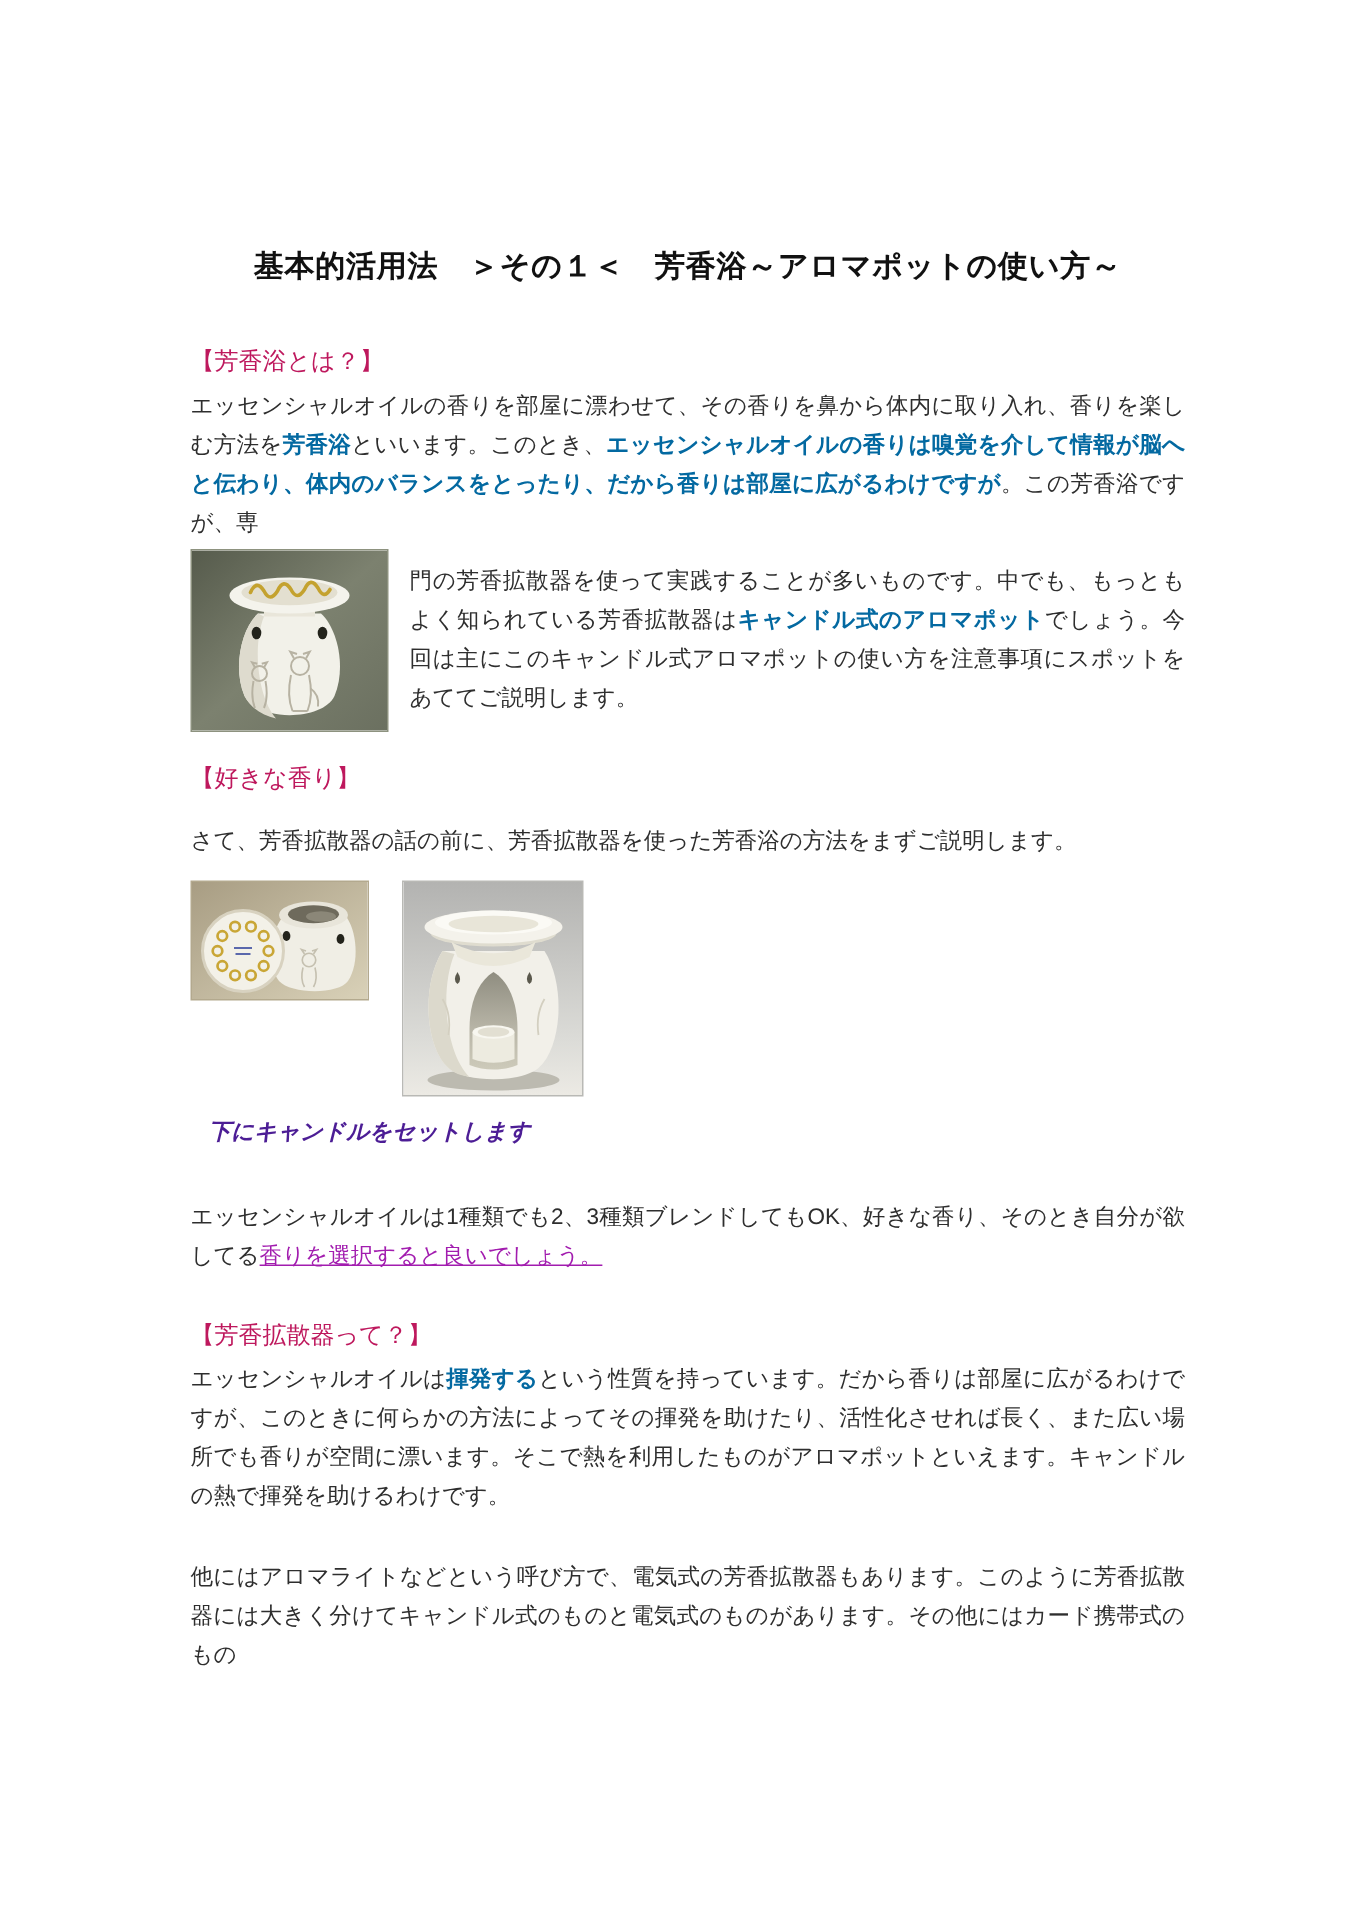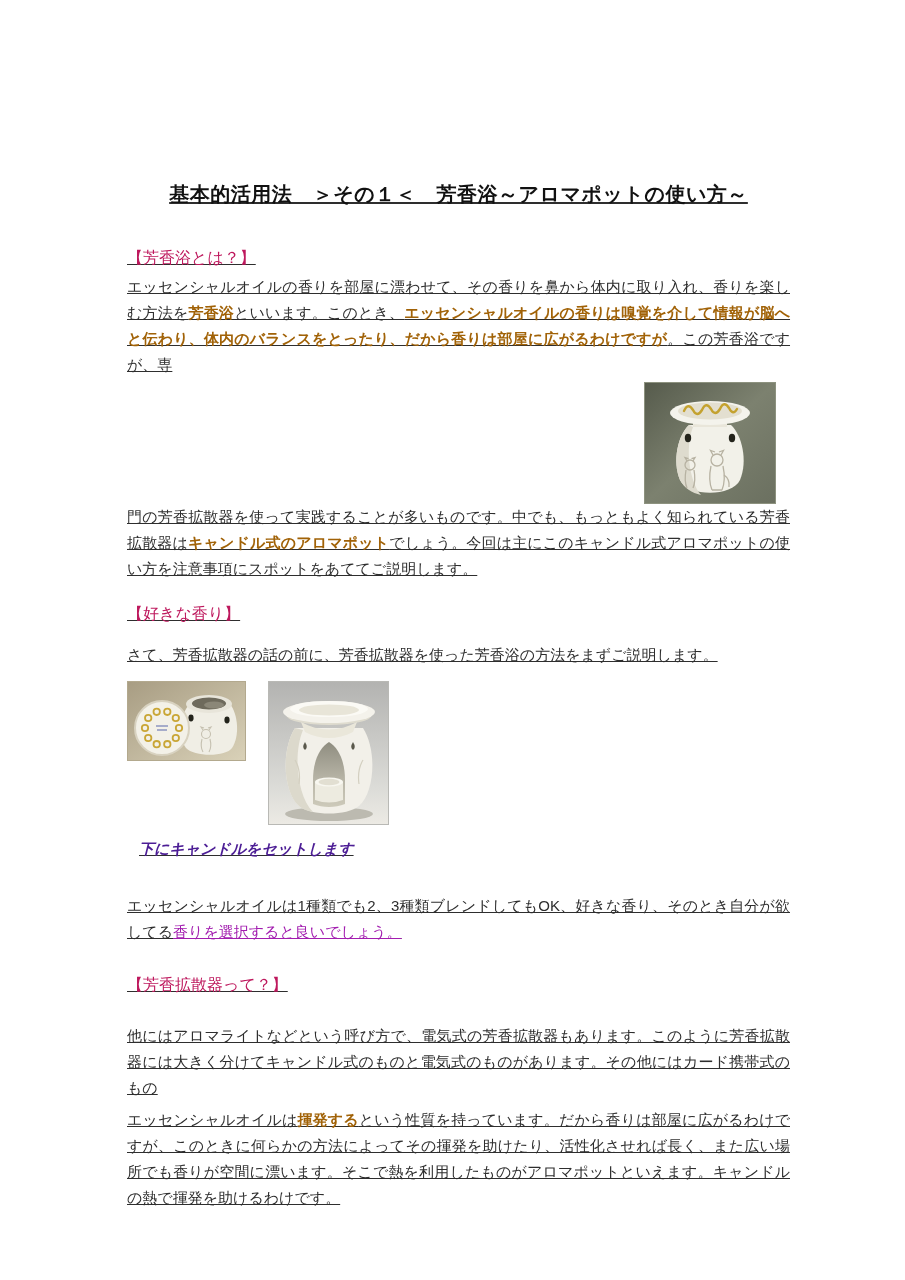--- a/index.html
+++ b/index.html
@@ -1,40 +1,40 @@
 <!DOCTYPE html>
 <html lang="ja"><head>
 <meta charset="utf-8">
 <style>
   html,body{margin:0;padding:0;}
   body{
     width:905px;height:1280px;overflow:hidden;background:#ffffff;
     font-family:"Liberation Sans","DejaVu Sans",sans-serif;
     color:#2e2e2e;
   }
-  .content{padding:16px 115px 0 127px;text-decoration:underline;}
+  .content{padding:0 115px 0 127px;}
   .title{
     margin:0;padding-top:166px;
     font-size:20px;line-height:24px;font-weight:bold;color:#111;
     text-align:center;letter-spacing:0.5px;
   }
   .sec-head{
     margin:0;font-size:16px;line-height:20px;font-weight:normal;
     color:#be185d;
   }
   #heading-what-is{margin-top:42px;}
   #heading-method{margin-top:22px;}
   #heading-diffuser{margin-top:30px;}
   .para{
     margin:0;font-size:15px;line-height:26px;color:#2e2e2e;
     text-align:justify;
   }
-  .para b{font-weight:bold;color:#a16207;}
+  .para b{font-weight:bold;color:#0369a1;}
   #intro-part1{margin-top:6px;}
-  .intro-row{display:flex;align-items:flex-end;margin-top:4px;flex-direction:column;}
+  .intro-row{display:flex;align-items:center;margin-top:4px;}
   .photo{display:block;font-size:0;line-height:0;}
   .photo svg{display:block;}
   .photo-cat{flex:0 0 auto;margin-right:14px;border:1px solid #8d927f;}
   #intro-part2{flex:1 1 auto;}
   #method-intro{margin-top:18px;}
   .steps{margin-top:33px;font-weight:bold;}
   .photo-row{display:flex;align-items:flex-start;margin-top:13px;}
   .photo-tray{margin-right:22px;border:1px solid #b3a98e;}
   .photo-tealight{border:1px solid #b9b9b5;}
   .caption{
@@ -171,17 +171,17 @@
       </span>
     </div>
 
     <p class="caption">下にキャンドルをセットします</p>
 
     <p class="para" id="oil-paragraph"><span>エッセンシャルオイルは1種類でも2、3種類ブレンドしてもOK、好きな香り、そのとき自分が欲してる</span><a class="link" href="#">香りを選択すると良いでしょう。</a></p>
   </section>
 
   <section>
     <h2 class="sec-head" id="heading-diffuser">【芳香拡散器って？】</h2>
+    <p class="para" id="diffuser-p1"><span>エッセンシャルオイルは</span><b>揮発する</b><span>という性質を持っています。だから香りは部屋に広がるわけですが、このときに何らかの方法によってその揮発を助けたり、活性化させれば長く、また広い場所でも香りが空間に漂います。そこで熱を利用したものがアロマポットといえます。キャンドルの熱で揮発を助けるわけです。</span></p>
     <p class="para" id="diffuser-p2">他にはアロマライトなどという呼び方で、電気式の芳香拡散器もあります。このように芳香拡散器には大きく分けてキャンドル式のものと電気式のものがあります。その他にはカード携帯式のもの</p>
-    <p class="para" id="diffuser-p1"><span>エッセンシャルオイルは</span><b>揮発する</b><span>という性質を持っています。だから香りは部屋に広がるわけですが、このときに何らかの方法によってその揮発を助けたり、活性化させれば長く、また広い場所でも香りが空間に漂います。そこで熱を利用したものがアロマポットといえます。キャンドルの熱で揮発を助けるわけです。</span></p>
   </section>
 
 </div>
 
 </body></html>

